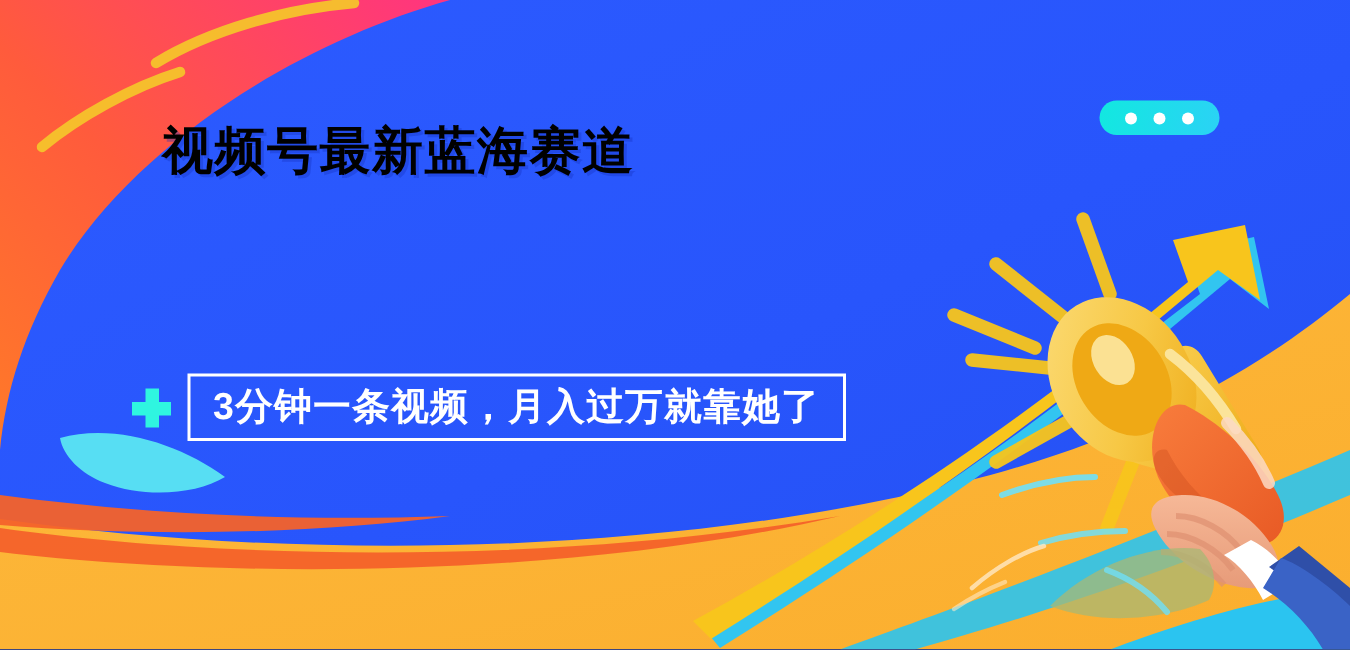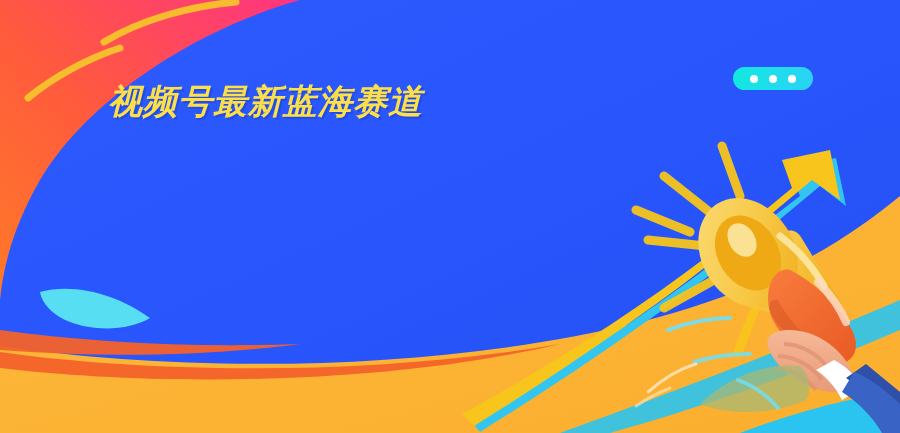--- a/index.html
+++ b/index.html
@@ -25,22 +25,21 @@
   }
 
   
   #kicker {
     position: absolute;
     left: 108px;
     top: 84px;
     font-size: 34px;
     line-height: 1;
     font-weight: bold;
-    font-style: italic;
-    color: #fde047;
+    color: #000000;
     letter-spacing: 1px;
     white-space: nowrap;
     text-shadow: 2px 2px 0 rgba(20,50,190,0.35);
   }
 
   
   #main-title {
     position: absolute;
     left: 86px;
     top: 143px;
@@ -241,20 +240,26 @@
       <path d="M694,362 C714,356 734,354 750,354" stroke="#6FE0F8" stroke-width="4" opacity="0.85"></path>
       <path d="M738,380 C754,386 768,396 778,408" stroke="#6FE0F8" stroke-width="4" opacity="0.8"></path>
       <path d="M648,392 C664,378 682,368 696,364" stroke="#FFE9C4" stroke-width="3" opacity="0.8"></path>
       <path d="M636,406 C648,398 660,392 670,388" stroke="#FFE9C4" stroke-width="3" opacity="0.6"></path>
     </g>
   </svg>
 
   <div id="kicker">视频号最新蓝海赛道</div>
 
 
+  <div id="subtitle-row">
+    <div id="plus-icon"></div>
+    <div id="subtitle-box">
+      <span id="subtitle-text">3分钟一条视频，月入过万就靠她了</span>
+    </div>
+  </div>
 
   <div id="dots-pill">
     <span class="pill-dot"></span>
     <span class="pill-dot"></span>
     <span class="pill-dot"></span>
   </div>
 
 </div>
 
 </body></html>

